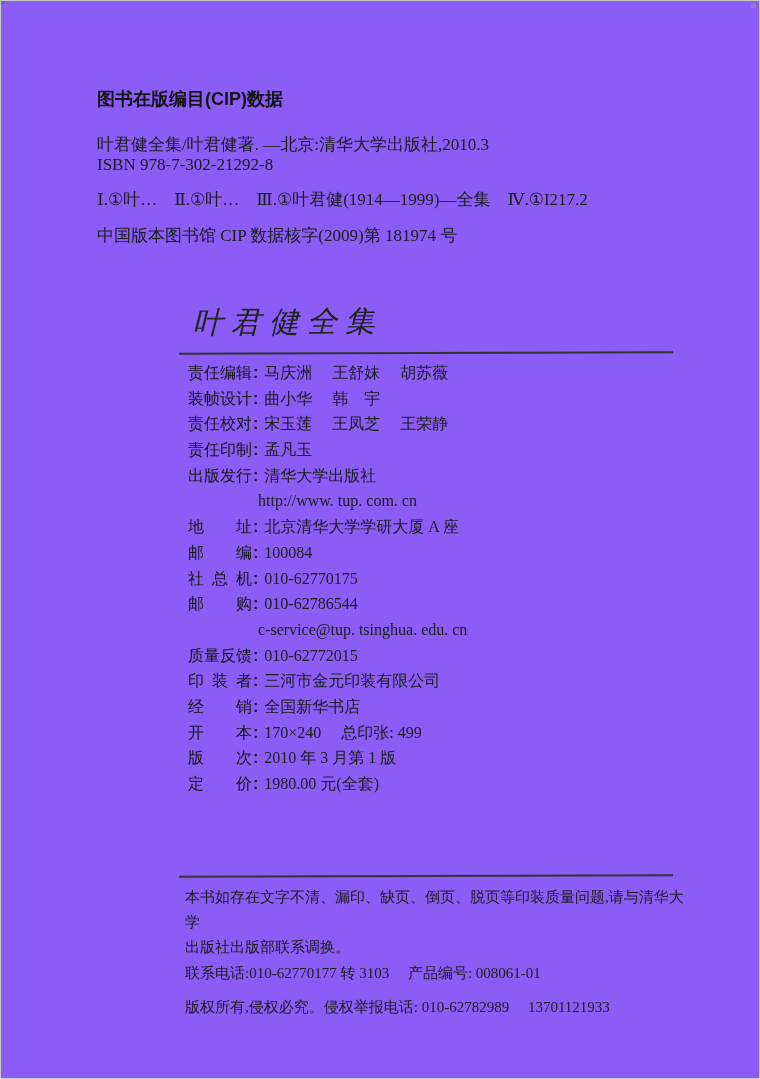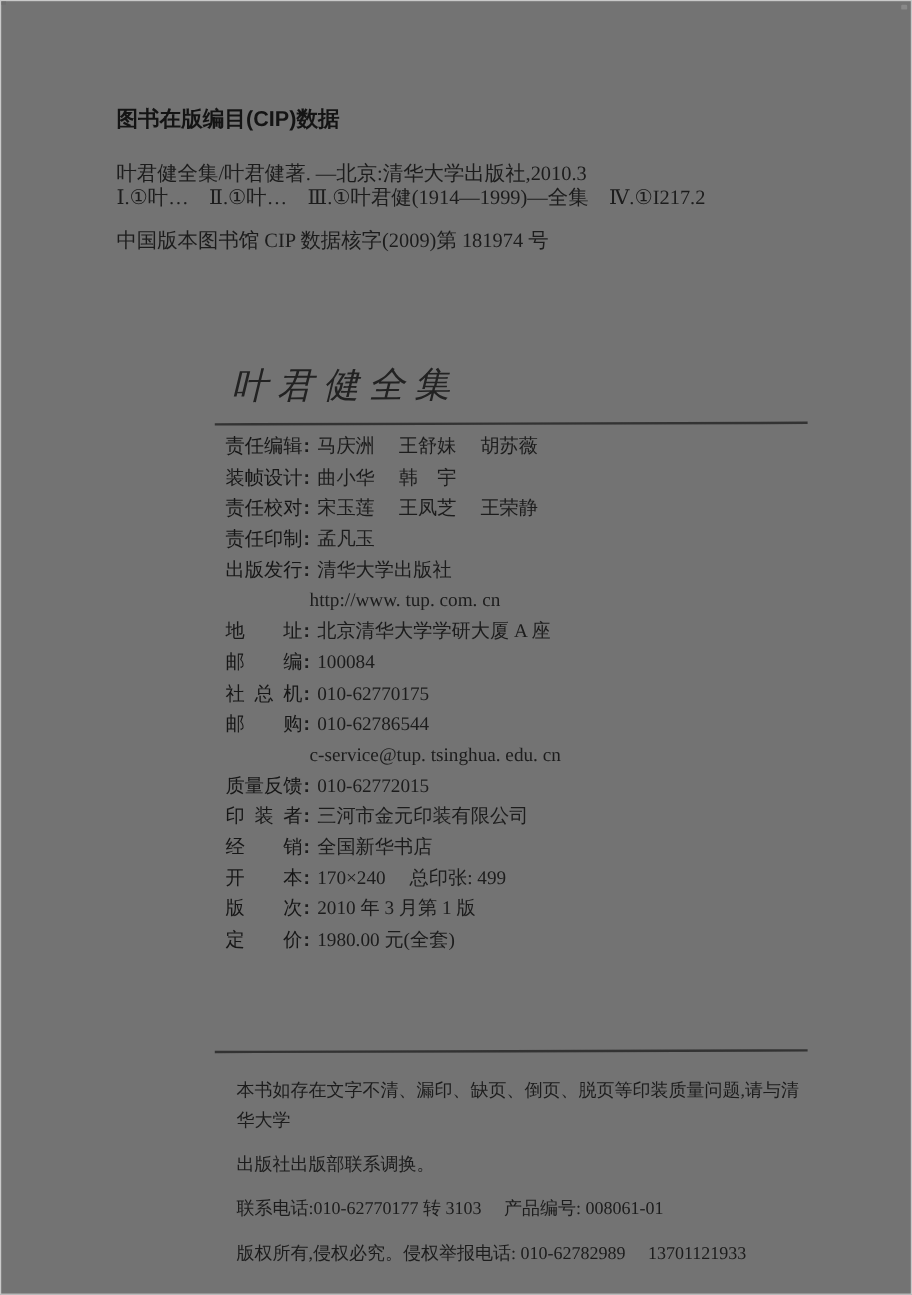--- a/index.html
+++ b/index.html
@@ -1,19 +1,19 @@
 <!DOCTYPE html>
 <html><head>
 <meta charset="utf-8">
 <style>
   html,body{margin:0;padding:0;background:#ffffff;}
   .page{
     position:relative;
     width:760px;height:1079px;
-    background:#737373;
+    background:#8b5cf6;
     box-sizing:border-box;
     border:1px solid #c9c9c9;
     overflow:hidden;
     color:#1c1c1c;
     font-family:"Liberation Serif","DejaVu Serif",serif;
   }
   .speck-tl{position:absolute;left:0;top:0;width:4px;height:3px;background:#6b6b6b;opacity:.8;}
   .speck-tr{position:absolute;left:750px;top:3px;width:5px;height:4px;background:#9a9a9a;opacity:.55;border-radius:1px;}
 
   
@@ -51,34 +51,35 @@
     text-align:justify;text-align-last:justify;
     font-family:"Liberation Sans","DejaVu Sans",sans-serif;
     font-weight:400;color:#161616;
   }
   .labw{font-family:"Liberation Sans","DejaVu Sans",sans-serif;font-weight:700;color:#161616;}
   .colon{font-family:"Liberation Sans","DejaVu Sans",sans-serif;font-weight:700;margin:0 6px 0 1px;}
   .indent{padding-left:70px;}
 
   
   .notice{position:absolute;left:184px;top:884px;width:505px;font-size:15px;}
-  .notice p{margin:12px;line-height:25px;white-space:pre-wrap;}
+  .notice p{margin:0;line-height:25px;white-space:pre-wrap;}
   .notice .contact{margin-top:1px;}
   .notice .copyright{margin-top:9px;}
 </style>
 </head>
 <body>
 
 <div class="page">
   <div class="speck-tl"></div>
   <div class="speck-tr"></div>
 
   <section class="cip">
     <h1 class="cip-header">图书在版编目(CIP)数据</h1>
     <p class="cip-line m1">叶君健全集/叶君健著. —北京:清华大学出版社,2010.3</p>
+    <p class="cip-line m2">ISBN 978-7-302-21292-8</p>
     <p class="cip-line m3">Ⅰ.①叶…　Ⅱ.①叶…　Ⅲ.①叶君健(1914—1999)—全集　Ⅳ.①I217.2</p>
     <p class="cip-line">中国版本图书馆 CIP 数据核字(2009)第 181974 号</p>
   </section>
 
   <div class="book-title">叶君健全集</div>
 
   <hr class="rule rule-top">
 
   <div class="colophon">
     <div class="row"><span class="lab">责任编辑</span><span class="colon">:</span><span class="val">马庆洲　 王舒妹　 胡苏薇</span></div>

